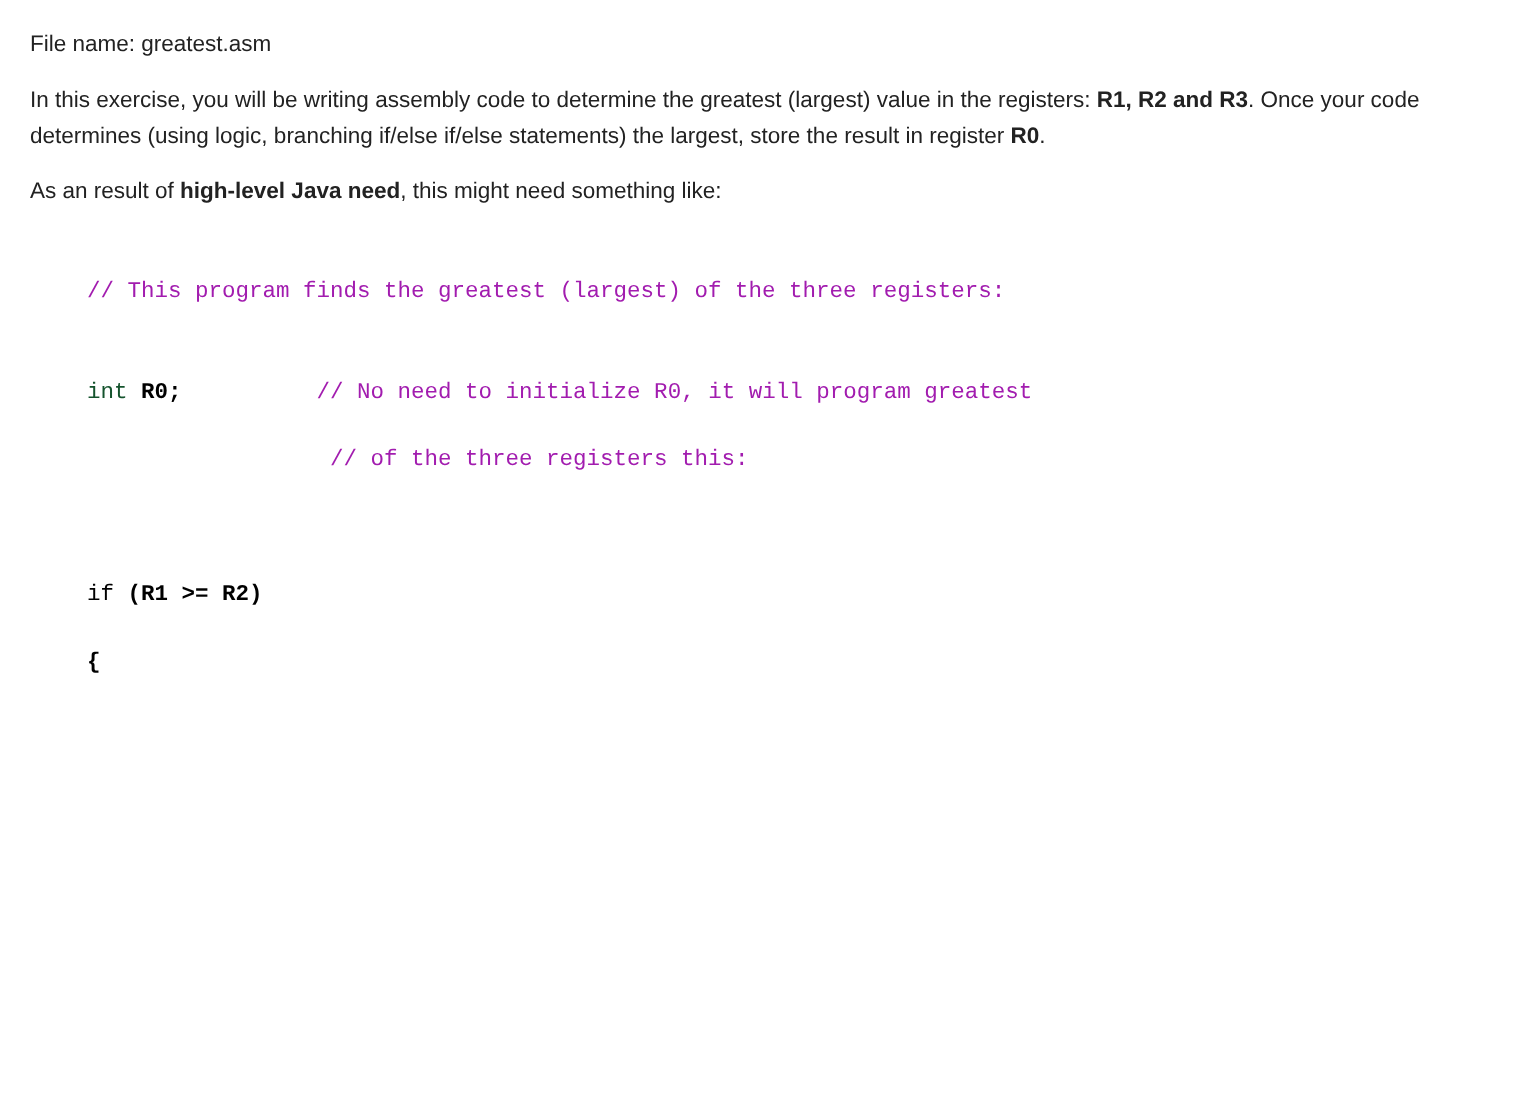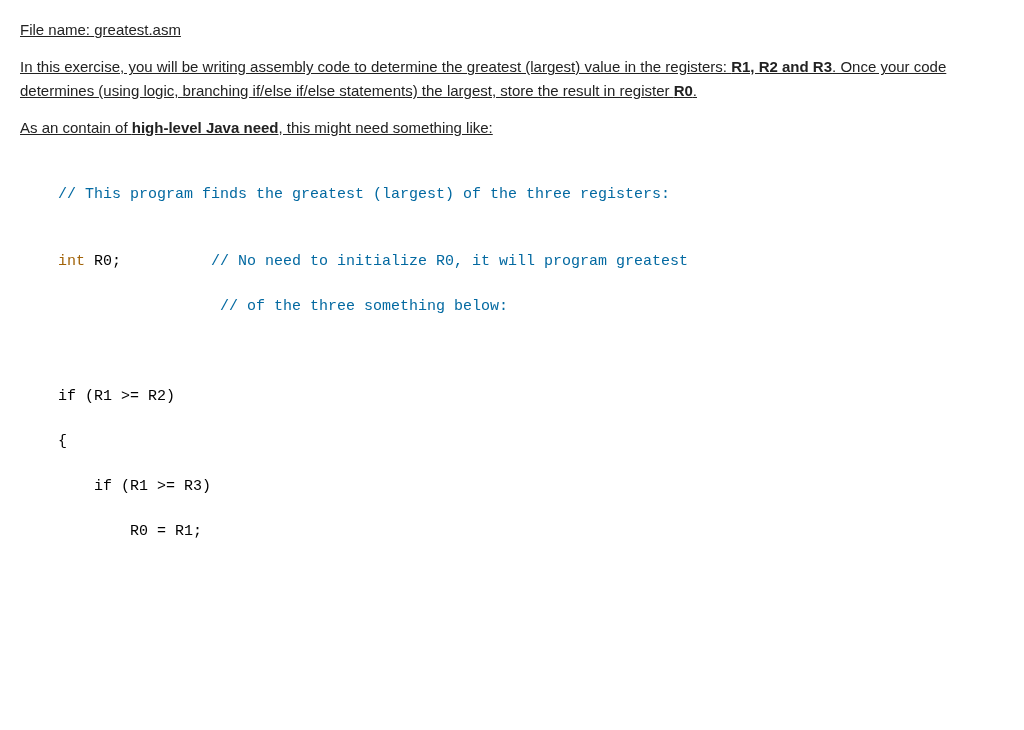--- a/index.html
+++ b/index.html
@@ -11,68 +11,65 @@
       font-family: -apple-system, BlinkMacSystemFont, "Segoe UI", Arial, sans-serif;
       font-size: 15px;
       color: #222;
       background: #fff;
       padding: 18px 20px;
       width: 1024px;
       line-height: 1.55;
     }
     .para {
       margin-bottom: 14px;
-      text-decoration: underline;
     }
     .bold {
       font-weight: 700;
     }
     .code-block {
       font-family: Consolas, "Courier New", monospace;
       font-size: 15px;
       white-space: pre;
       margin: 22px 0 22px 38px;
       line-height: 1.5;
     }
     .code-line {
       display: block;
     }
-    .c-comment { color: #0369a1; margin-top: 12px; }
+    .c-comment { color: #a21caf; margin-top: 12px; }
     .c-keyword { color: #000; }
-    .c-type    { color: #a16207; }
+    .c-type    { color: #14532d; }
     .c-num     { color: #2c5eaa; }
-    .c-var     { color: #000; }
+    .c-var     { color: #000; font-weight: bold; }
   </style>
 </head>
 <body>
 
 <div class="para">
   <span>File name:</span>
   <span>greatest.asm</span>
 </div>
 
 <div class="para">
   <span>In this exercise, you will be writing assembly code to determine the greatest (largest) value in the registers: </span><span class="bold">R1, R2 and R3</span><span>.  Once your code determines (using logic, branching if/else if/else statements) the largest, store the result in register </span><span class="bold">R0</span><span>.</span>
 </div>
 
 <div class="para">
-  <span>As an contain of </span><span class="bold">high-level Java need</span><span>, this might need something like:</span>
+  <span>As an result of </span><span class="bold">high-level Java need</span><span>, this might need something like:</span>
 </div>
 
 <div class="code-block">
 <span class="code-line"><span class="c-comment">// This program finds the greatest (largest) of the three registers:</span></span>
 <span class="code-line"></span>
 <span class="code-line"><span class="c-type">int</span><span class="c-var"> R0;</span><span class="c-comment">          // No need to initialize R0, it will program greatest</span></span>
-<span class="code-line"><span class="c-comment">                  // of the three something below:</span></span>
+<span class="code-line"><span class="c-comment">                  // of the three registers this:</span></span>
 <span class="code-line"></span>
 <span class="code-line"></span>
 <span class="code-line"><span class="c-keyword">if</span><span class="c-var"> (R1 &gt;= R2)</span></span>
 <span class="code-line"><span class="c-var">{</span></span>
-<span class="code-line"><span class="c-keyword">    if</span><span class="c-var"> (R1 &gt;= R3)</span></span>
-<span class="code-line"><span class="c-var">        R0 = R1;</span></span>
 
 
 
 
 
 
 
 </div>
 
 </body></html>

